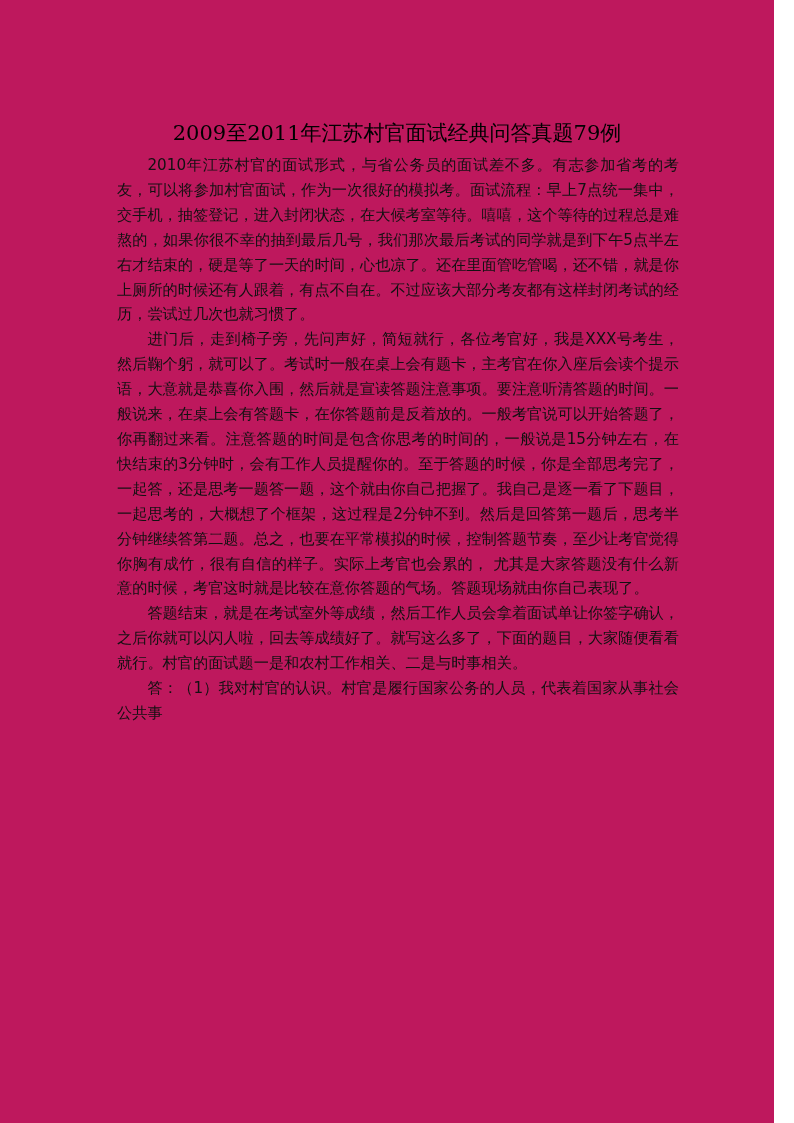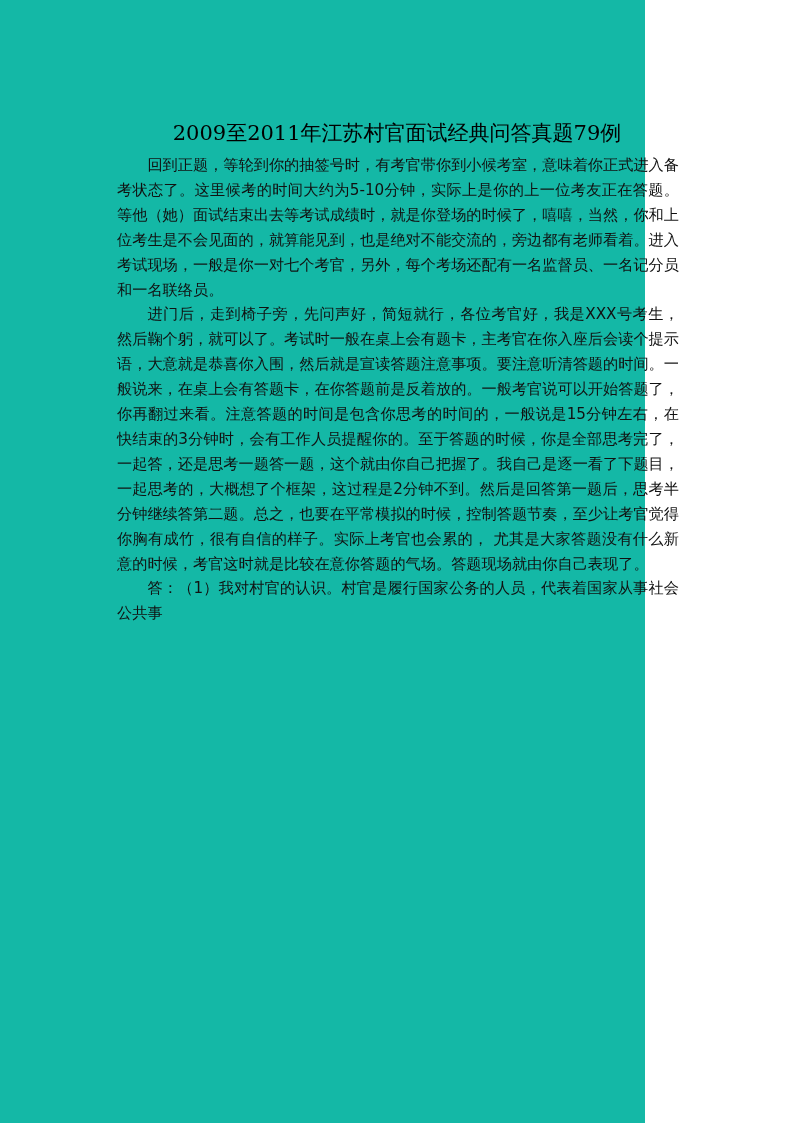--- a/index.html
+++ b/index.html
@@ -1,34 +1,35 @@
 <!DOCTYPE html>
 <html><head>
 <meta charset="utf-8">
 <style>
   html, body { margin: 0; padding: 0; background: #ffffff; }
   body { width: 794px; height: 1123px; position: relative; overflow: hidden; }
-  .page { position: absolute; left: 0; top: 0; width: 645px; height: 1123px; background: #14b8a6; }
+  .page { position: absolute; left: 0; top: 0; width: 774px; height: 1123px; background: #be185d; }
   .title {
     position: absolute; left: 0; top: 118px; width: 794px; text-align: center;
     font-family: "DejaVu Serif", "Liberation Serif", serif;
     font-size: 21px; line-height: 30px; color: #000; font-weight: normal; margin: 0;
   }
   .body {
     position: absolute; left: 117px; top: 153px; width: 562px;
     font-family: "DejaVu Sans", "Liberation Sans", sans-serif;
     font-size: 15.2px; line-height: 24.9px; color: #111;
     text-align: justify; text-justify: inter-character;
   }
   .body p { margin: 0; text-indent: 2em; }
   .q-title { font-weight: bold; font-family: "DejaVu Serif", "Liberation Serif", serif; }
 </style>
 </head>
 <body>
 
 <div class="page">
   <h1 class="title">2009至2011年江苏村官面试经典问答真题79例</h1>
   <div class="body">
-    <p>回到正题，等轮到你的抽签号时，有考官带你到小候考室，意味着你正式进入备考状态了。这里候考的时间大约为5-10分钟，实际上是你的上一位考友正在答题。等他（她）面试结束出去等考试成绩时，就是你登场的时候了，嘻嘻，当然，你和上位考生是不会见面的，就算能见到，也是绝对不能交流的，旁边都有老师看着。进入考试现场，一般是你一对七个考官，另外，每个考场还配有一名监督员、一名记分员和一名联络员。</p>
+    <p>2010年江苏村官的面试形式，与省公务员的面试差不多。有志参加省考的考友，可以将参加村官面试，作为一次很好的模拟考。面试流程：早上7点统一集中，交手机，抽签登记，进入封闭状态，在大候考室等待。嘻嘻，这个等待的过程总是难熬的，如果你很不幸的抽到最后几号，我们那次最后考试的同学就是到下午5点半左右才结束的，硬是等了一天的时间，心也凉了。还在里面管吃管喝，还不错，就是你上厕所的时候还有人跟着，有点不自在。不过应该大部分考友都有这样封闭考试的经历，尝试过几次也就习惯了。</p>
     <p>进门后，走到椅子旁，先问声好，简短就行，各位考官好，我是XXX号考生，然后鞠个躬，就可以了。考试时一般在桌上会有题卡，主考官在你入座后会读个提示语，大意就是恭喜你入围，然后就是宣读答题注意事项。要注意听清答题的时间。一般说来，在桌上会有答题卡，在你答题前是反着放的。一般考官说可以开始答题了，你再翻过来看。注意答题的时间是包含你思考的时间的，一般说是15分钟左右，在快结束的3分钟时，会有工作人员提醒你的。至于答题的时候，你是全部思考完了，一起答，还是思考一题答一题，这个就由你自己把握了。我自己是逐一看了下题目，一起思考的，大概想了个框架，这过程是2分钟不到。然后是回答第一题后，思考半分钟继续答第二题。总之，也要在平常模拟的时候，控制答题节奏，至少让考官觉得你胸有成竹，很有自信的样子。实际上考官也会累的， 尤其是大家答题没有什么新意的时候，考官这时就是比较在意你答题的气场。答题现场就由你自己表现了。</p>
+    <p>答题结束，就是在考试室外等成绩，然后工作人员会拿着面试单让你签字确认，之后你就可以闪人啦，回去等成绩好了。就写这么多了，下面的题目，大家随便看看就行。村官的面试题一是和农村工作相关、二是与时事相关。</p>
     <p>答：（1）我对村官的认识。村官是履行国家公务的人员，代表着国家从事社会公共事</p>
   </div>
 </div>
 
 </body></html>

